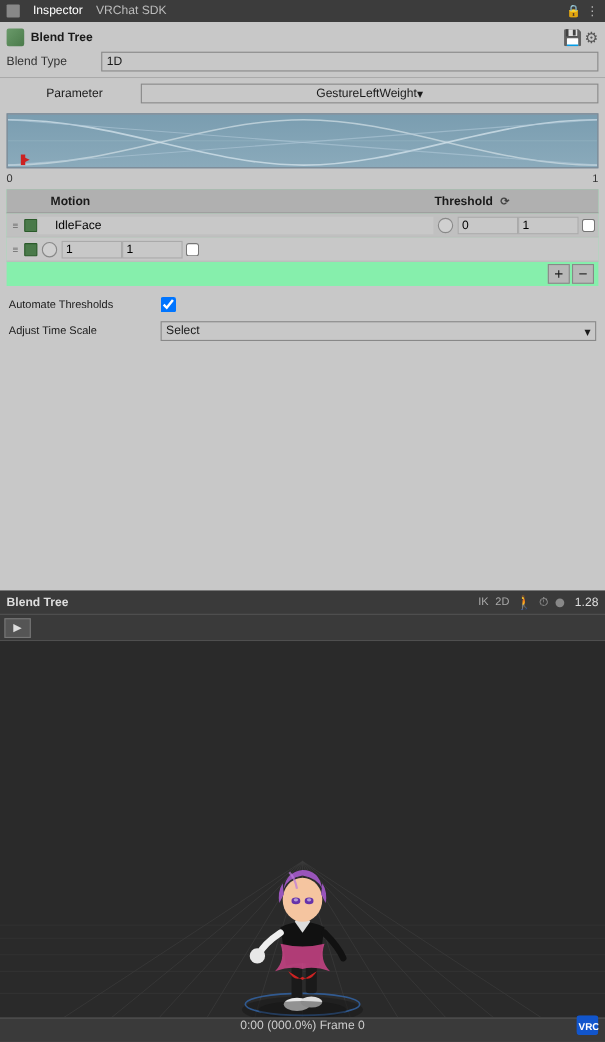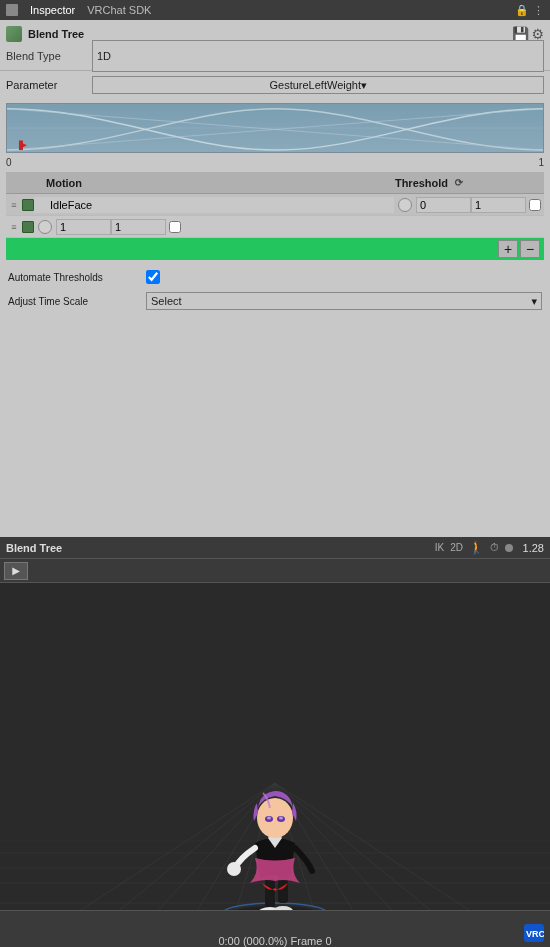--- a/index.html
+++ b/index.html
@@ -60,21 +60,21 @@
     .header-label {
       font-size: 11px;
       color: #333;
       width: 80px;
     }
     .header-dropdown {
       font-size: 11px;
       color: #1a1a1a;
       background: #c8c8c8;
       border: 1px solid #888;
-      padding: 15px 4px;
+      padding: 1px 4px;
       cursor: pointer;
       flex: 1;
       display: flex;
       align-items: center;
       justify-content: space-between;
       height: 18px;
     }
     .save-icons {
       display: flex;
       align-items: center;
@@ -88,20 +88,21 @@
     }
     .param-row {
       display: flex;
       align-items: center;
       height: 20px;
       gap: 6px;
     }
     .param-label {
       font-size: 11px;
       width: 80px;
+      margin-left: 36px;
     }
     .param-dropdown {
       flex: 1;
       height: 18px;
       background: #c8c8c8;
       border: 1px solid #888;
       font-size: 11px;
       padding: 1px 4px;
       display: flex;
       align-items: center;
@@ -126,21 +127,21 @@
       display: flex;
       justify-content: space-between;
       padding: 0 6px;
       font-size: 10px;
       color: #333;
       margin-bottom: 4px;
     }
 
     
     .motion-section {
-      background: #22c55e;
+      background: #86efac;
       margin: 0 6px;
     }
     .motion-header {
       display: flex;
       align-items: center;
       height: 22px;
       background: #b0b0b0;
       border-bottom: 1px solid #999;
       font-size: 11px;
       font-weight: bold;
@@ -336,24 +337,24 @@
     
     .grid-canvas {
       position: absolute;
       top: 0; left: 0;
       width: 100%;
       height: 100%;
     }
 
     
     .status-bar {
-      height: 37px;
+      height: 22px;
       background: #3a3a3a;
       display: flex;
-      align-items: flex-end;
+      align-items: flex-start;
       justify-content: center;
       border-top: 1px solid #555;
       position: relative;
     }
     .status-text {
       color: #ccc;
       font-size: 11px;
     }
     .status-icon {
       position: absolute;

